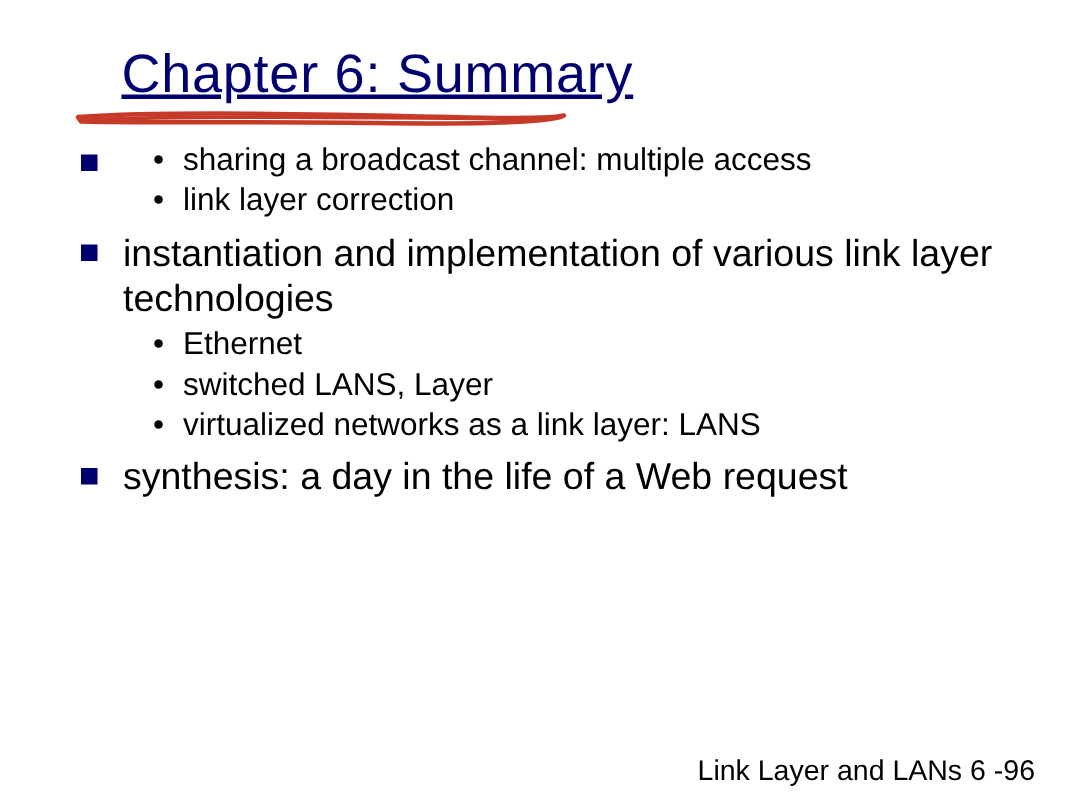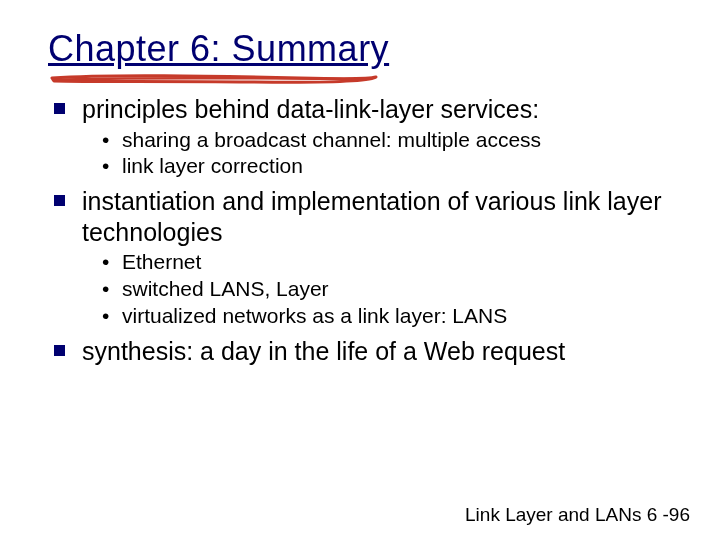--- a/index.html
+++ b/index.html
@@ -10,20 +10,21 @@
     position: relative;
     padding: 28px 48px 0 48px;
   }
   .title {
     font-size: 36px;
     color: #000070;
     text-decoration: underline;
     font-weight: 400;
     margin-bottom: 6px;
     letter-spacing: 0.5px;
+    margin-left: 33px;
   }
   .red-stroke {
     position: absolute;
     top: 72px;
     left: 50px;
     width: 330px;
     height: 14px;
     pointer-events: none;
   }
   .content { margin-top: 24px; }
@@ -82,21 +83,20 @@
 <h1 class="title">Chapter 6: Summary</h1>
 
 <svg class="red-stroke" viewBox="0 0 330 14" preserveAspectRatio="none">
   <path d="M2 6 C 60 2, 160 4, 250 6 C 290 7, 320 7, 326 5 C 322 9, 280 11, 200 10 C 120 9, 40 10, 4 9 Z" fill="none" stroke="#c63a2a" stroke-width="3" stroke-linecap="round" stroke-linejoin="round"></path>
   <path d="M3 8 C 70 5, 180 6, 300 7" fill="none" stroke="#c63a2a" stroke-width="2.5" stroke-linecap="round"></path>
 </svg>
 
 <div class="content">
   <ul class="lvl1">
     <li>
-      <span>principles behind data-link-layer services:</span>
       <ul class="lvl2">
         <li><span>sharing a broadcast channel: multiple access</span></li>
         <li><span>link layer correction</span></li>
       </ul>
     </li>
     <li>
       <span>instantiation and implementation of various link layer technologies</span>
       <ul class="lvl2">
         <li><span>Ethernet</span></li>
         <li><span>switched LANS, Layer</span></li>

